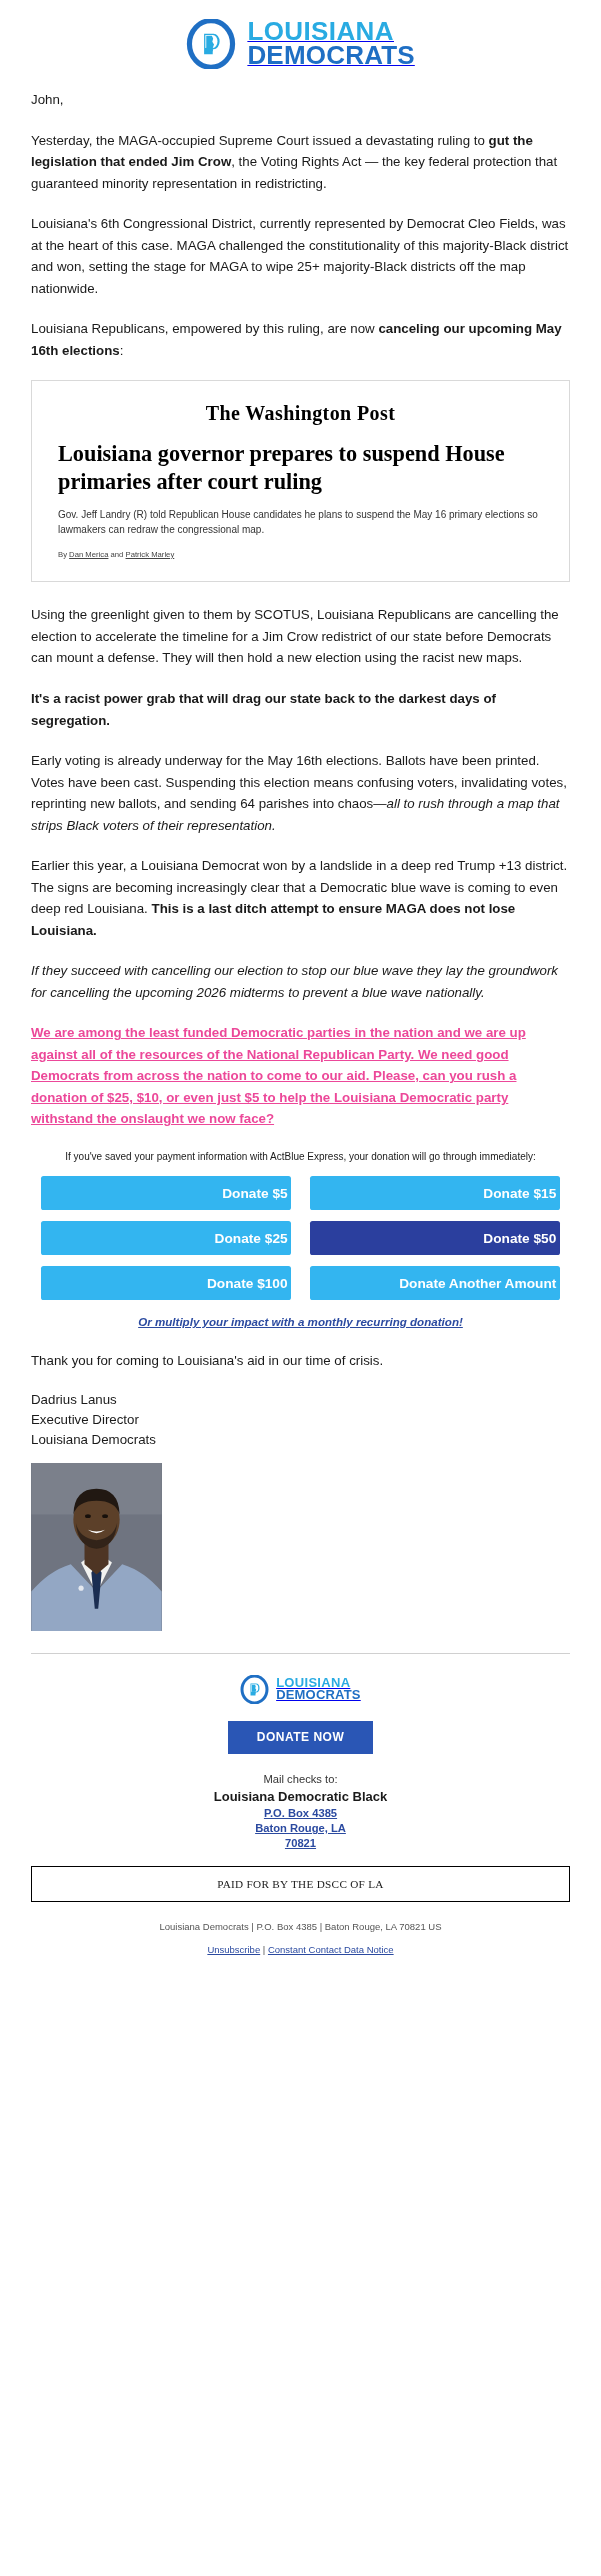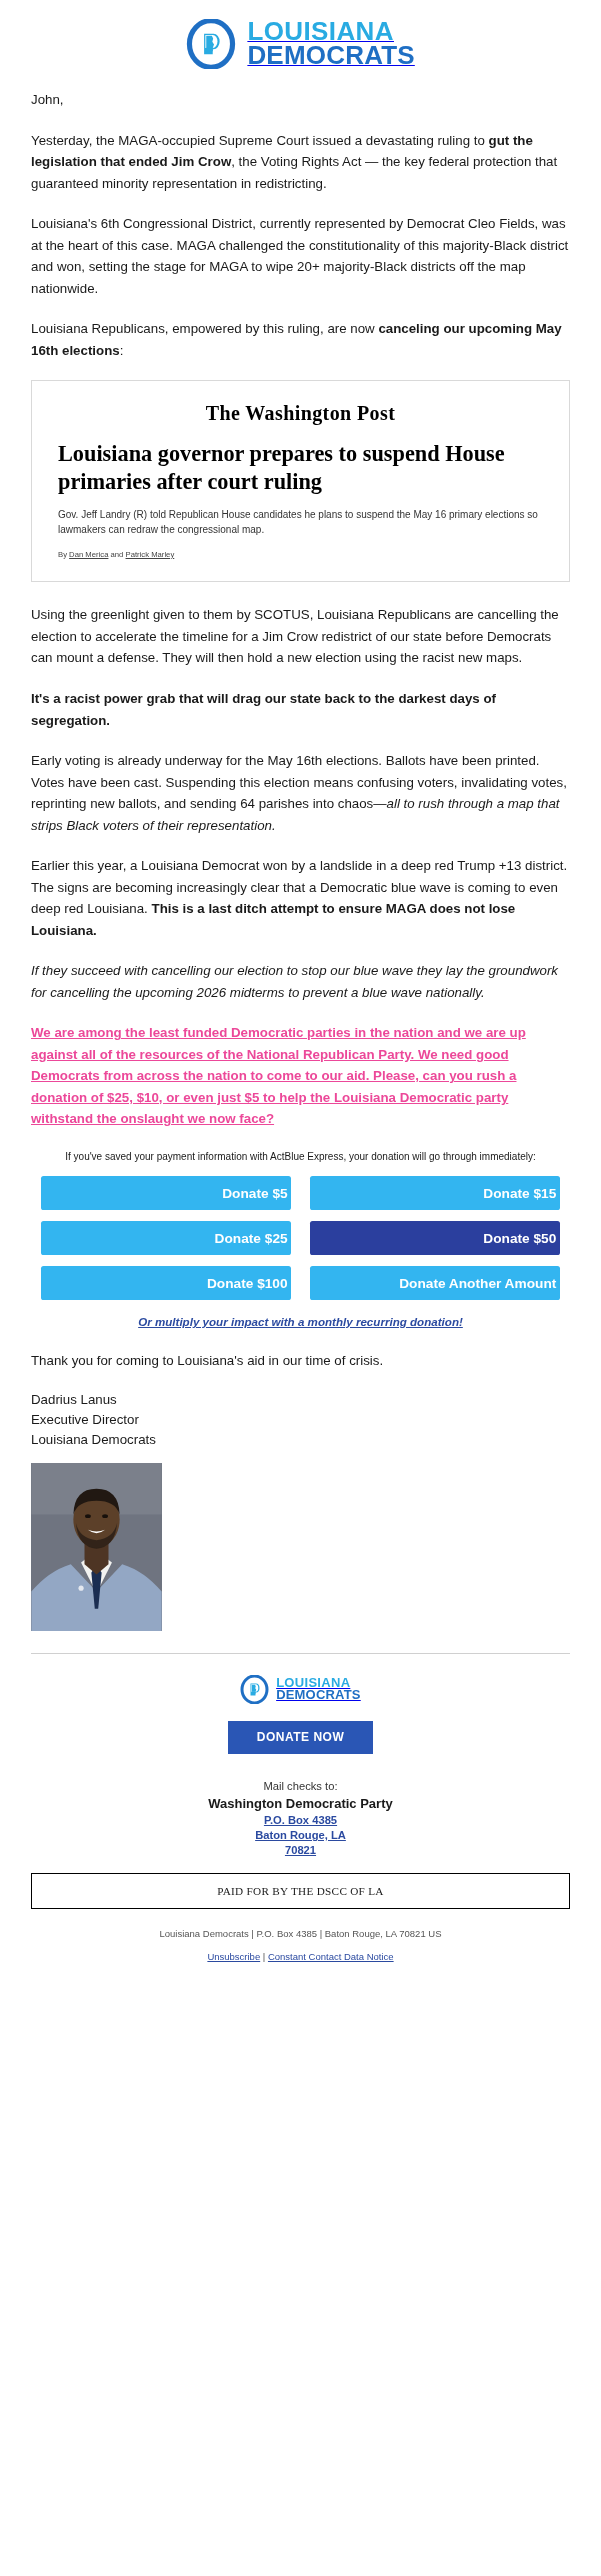--- a/index.html
+++ b/index.html
@@ -203,21 +203,21 @@
   .donate-now-btn {
     display: inline-block;
     background: #2a56b5;
     color: #fff;
     font-weight: 700;
     font-size: 12px;
     letter-spacing: 0.5px;
     padding: 9.5px 29px;
     text-decoration: none;
     cursor: pointer;
-    margin-bottom: 26px;
+    margin-bottom: 19px;
   }
   .mail-label {
     font-size: 11.2px;
     color: #333;
     margin: 0 0 4.3px 0;
   }
   .mail-org {
     font-size: 13px;
     font-weight: 700;
     color: #1a1a1a;
@@ -275,21 +275,21 @@
   </div>
 
   <div class="content">
 
     <p class="body-text">John,</p>
 
     <p class="body-text">
       <span>Yesterday, the MAGA-occupied Supreme Court issued a devastating ruling to </span><span class="b">gut the legislation that ended Jim Crow</span><span>, the Voting Rights Act — the key federal protection that guaranteed minority representation in redistricting.</span>
     </p>
 
-    <p class="body-text">Louisiana's 6th Congressional District, currently represented by Democrat Cleo Fields, was at the heart of this case. MAGA challenged the constitutionality of this majority-Black district and won, setting the stage for MAGA to wipe 20+ majority-Black districts off the map nationwide.</p>
+    <p class="body-text">Louisiana's 6th Congressional District, currently represented by Democrat Cleo Fields, was at the heart of this case. MAGA challenged the constitutionality of this majority-Black district and won, setting the stage for MAGA to wipe 25+ majority-Black districts off the map nationwide.</p>
 
     <p class="body-text">
       <span>Louisiana Republicans, empowered by this ruling, are now </span><span class="b">canceling our upcoming May 16th elections</span><span>:</span>
     </p>
 
     <a class="wapo-card" href="#" style="display:block; text-decoration:none;">
       <div class="wapo-masthead">The Washington Post</div>
       <div class="wapo-headline">Louisiana governor prepares to suspend House primaries after court ruling</div>
       <div class="wapo-deck">Gov. Jeff Landry (R) told Republican House candidates he plans to suspend the May 16 primary elections so lawmakers can redraw the congressional map.</div>
       <div class="wapo-byline">
@@ -387,21 +387,21 @@
         <span class="footer-logo-line1">LOUISIANA</span><br>
         <span class="footer-logo-line2">DEMOCRATS</span>
       </span>
     </a>
 
     <div>
       <a class="donate-now-btn" href="#">DONATE NOW</a>
     </div>
 
     <p class="mail-label">Mail checks to:</p>
-    <p class="mail-org">Washington Democratic Party</p>
+    <p class="mail-org">Louisiana Democratic Black</p>
     <a class="mail-addr" href="#">P.O. Box 4385</a>
     <a class="mail-addr" href="#">Baton Rouge, LA</a>
     <a class="mail-addr" href="#">70821</a>
 
     <div class="paid-box">PAID FOR BY THE DSCC OF LA</div>
 
     <p class="legal-line">Louisiana Democrats | P.O. Box 4385 | Baton Rouge, LA 70821 US</p>
 
     <p class="unsub-line">
       <a href="#">Unsubscribe</a>

